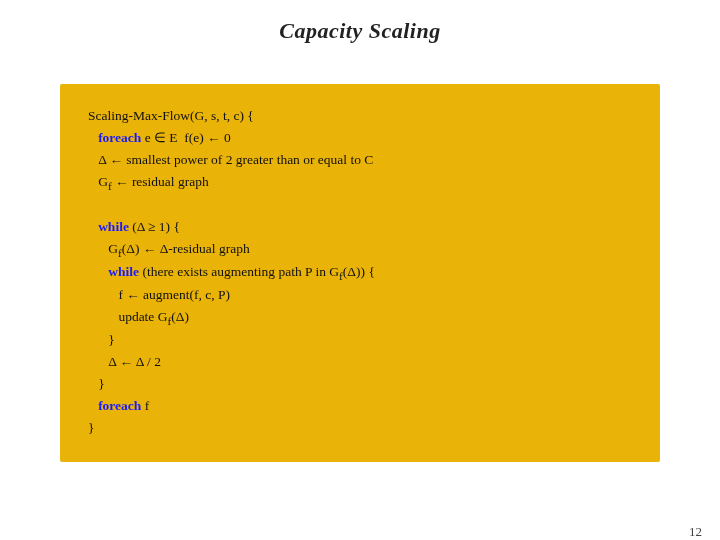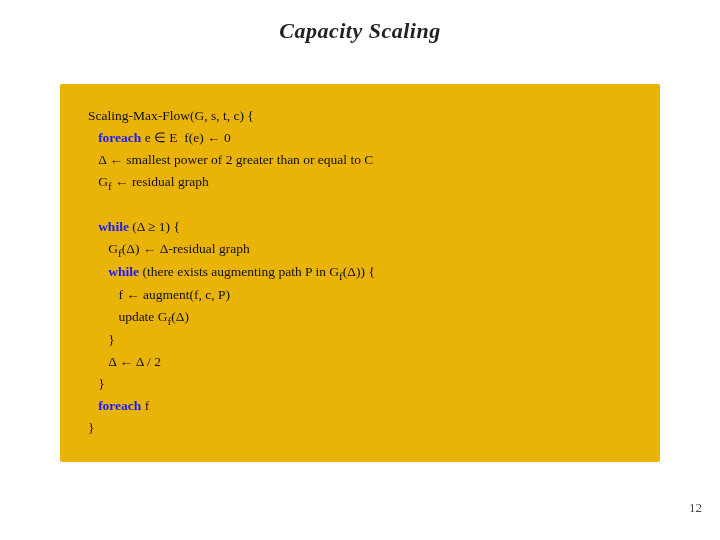--- a/index.html
+++ b/index.html
@@ -38,21 +38,21 @@
       white-space: pre;
     }
 
     .code-content .kw-blue {
       color: #1a1aff;
       font-weight: bold;
     }
 
     .page-number {
       position: absolute;
-      bottom: 24px;
+      bottom: 0;
       right: 18px;
       font-size: 13px;
       color: #444;
       font-family: Georgia, serif;
     }
   </style>
 </head>
 <body>
 
 <h1 class="page-title">Capacity Scaling</h1>

